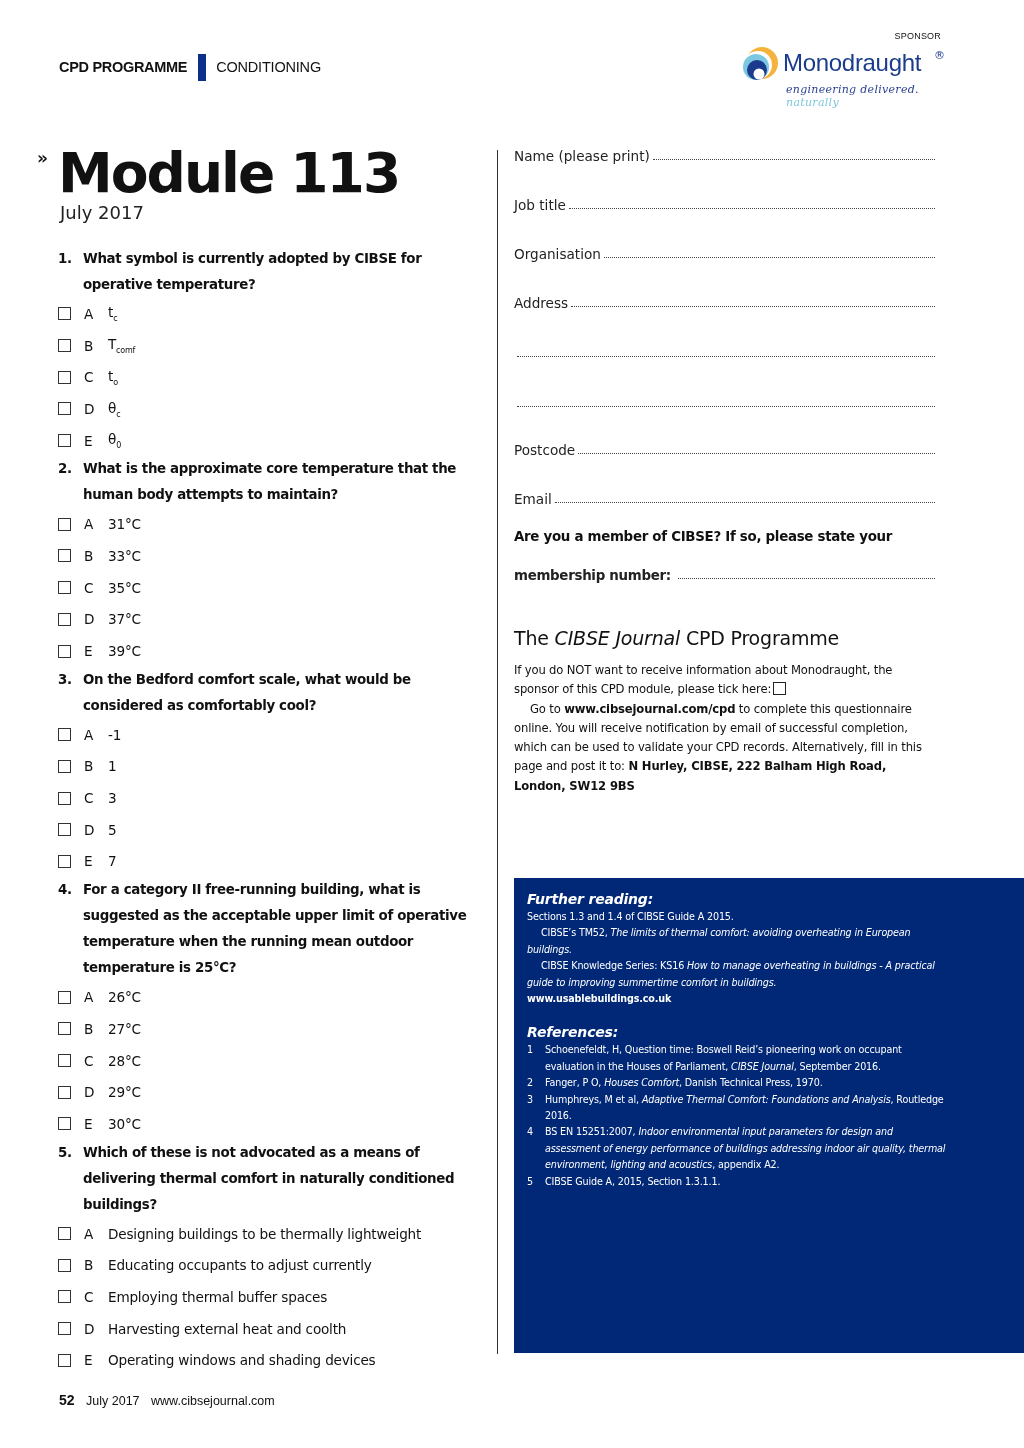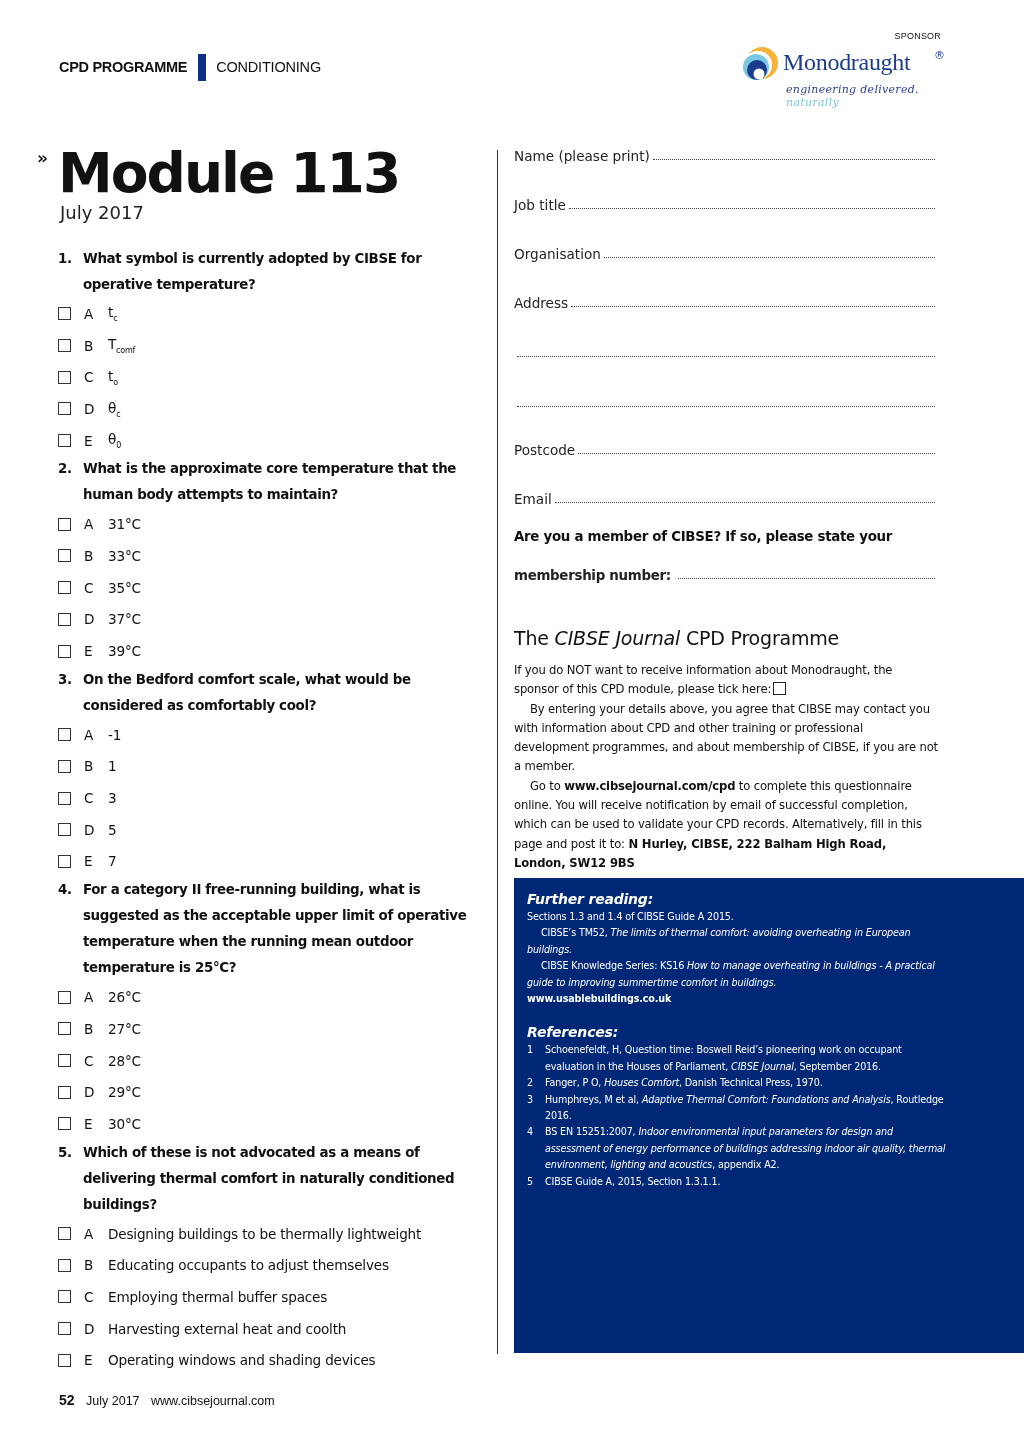--- a/index.html
+++ b/index.html
@@ -10,21 +10,21 @@
   .abs { position: absolute; }
 
   
   .hdr { left: 59px; top: 56px; height: 22px; display: flex; align-items: center; font-family: "Liberation Sans", sans-serif; font-size: 14.5px; }
   .hdr .prog { font-weight: bold; letter-spacing: -0.3px; }
   .hdr .bar { width: 8px; height: 27px; background: #0d2f8a; margin: 0 10px 0 11px; }
   .hdr .sect { letter-spacing: -0.2px; }
 
   .sponsor-lbl { right: 83px; top: 31px; font-family: "Liberation Sans", sans-serif; font-size: 9px; letter-spacing: 0.2px; }
   .logo { left: 742px; top: 45px; width: 210px; height: 62px; }
-  .logo .brand { position: absolute; left: 41px; top: 4px; font-family: Liberation Serif, serif; font-size: 24px; color: #1b3c8c; letter-spacing: -0.3px; }
+  .logo .brand { position: absolute; left: 41px; top: 4px; font-family: Liberation Sans, sans-serif; font-size: 24px; color: #1b3c8c; letter-spacing: -0.3px; }
   .logo .reg { position: absolute; left: 192px; top: 4px; font-size: 11px; color: #1b3c8c; }
   .logo .tag { position: absolute; left: 44px; top: 38px; font-family: "DejaVu Serif", serif; font-style: italic; font-size: 11px; color: #2a3f8f; letter-spacing: 0.3px; }
   .logo .tag .nat { color: #7fc6de; }
 
   
   .chev { left: 37px; top: 148px; font-size: 17px; font-weight: bold; }
   .title { left: 58px; top: 138px; font-size: 55px; font-weight: bold; letter-spacing: -2px; line-height: 70px; }
   .date { left: 60px; top: 202px; font-size: 18px; color: #222; }
 
   
@@ -231,21 +231,21 @@
         <span>Which of these is not advocated as a means of delivering thermal comfort in naturally conditioned buildings?</span>
       </div>
     <div class="opt">
         <span class="box"></span>
         <span class="olet">A</span>
         <span class="otext">Designing buildings to be thermally lightweight</span>
       </div>
     <div class="opt">
         <span class="box"></span>
         <span class="olet">B</span>
-        <span class="otext">Educating occupants to adjust themselves</span>
+        <span class="otext">Educating occupants to adjust currently</span>
       </div>
     <div class="opt">
         <span class="box"></span>
         <span class="olet">C</span>
         <span class="otext">Employing thermal buffer spaces</span>
       </div>
     <div class="opt">
         <span class="box"></span>
         <span class="olet">D</span>
         <span class="otext">Harvesting external heat and coolth</span>
@@ -296,21 +296,20 @@
   <div class="member" style="margin-top:22px">Are you a member of CIBSE? If so, please state your</div>
   <div class="fline member" style="height:18px;margin-top:21px">
       <span class="lbl">membership number:</span>
       <span class="dots" style="margin-left:4px"></span>
     </div>
 </div>
 
 <div class="abs prog-title"><span>The </span><i>CIBSE Journal</i><span> CPD Programme</span></div>
 <div class="abs prog-body">
   <p><span>If you do NOT want to receive information about Monodraught, the sponsor of this CPD module, please tick here:</span><span class="tickbox"></span></p>
-  <p class="ind">By entering your details above, you agree that CIBSE may contact you with information about CPD and other training or professional development programmes, and about membership of CIBSE, if you are not a member.</p>
   <p class="ind"><span>Go to </span><b>www.cibsejournal.com/cpd</b><span> to complete this questionnaire online. You will receive notification by email of successful completion, which can be used to validate your CPD records. Alternatively, fill in this page and post it to: </span><b>N Hurley, CIBSE, 222 Balham High Road, London, SW12 9BS</b></p>
 </div>
 
 <div class="abs panel">
   <div class="inner">
     <h3>Further reading:</h3>
     <div class="txt">
       <p>Sections 1.3 and 1.4 of CIBSE Guide A 2015.</p>
       <p class="ind"><span>CIBSE’s TM52, </span><i>The limits of thermal comfort: avoiding overheating in European buildings.</i></p>
       <p class="ind"><span>CIBSE Knowledge Series: KS16 </span><i>How to manage overheating in buildings - A practical guide to improving summertime comfort in buildings.</i></p>

